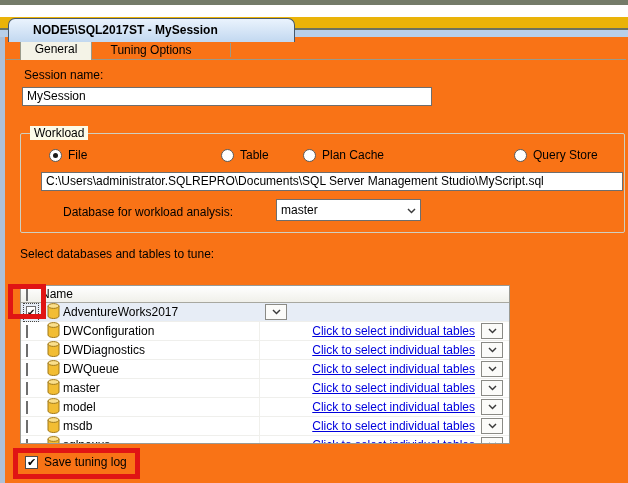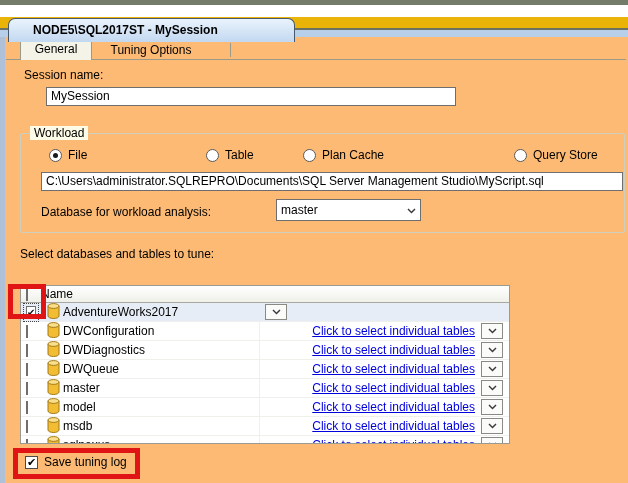--- a/index.html
+++ b/index.html
@@ -11,21 +11,21 @@
 
   .doc-tab-row { position:absolute; left:0; top:5px; width:628px; height:25px; background:#eab308;margin-top:12px; }
   .session-tab { position:absolute; left:8px; top:1px; width:287px; height:24px;
                  background:linear-gradient(#eaf3fd,#c2d8f0);
                  border:1px solid #46586c; border-bottom:none; border-radius:7px 7px 0 0;
                  font-weight:bold; line-height:23px; padding-left:24px; z-index:3; }
 
   .dark-line { position:absolute; left:0; top:28px; width:628px; height:2px; background:#6b7261; }
   .blue-band { position:absolute; left:0; top:30px; width:628px; height:7px; background:#b8cfe9; }
 
-  .page { position:absolute; left:0; top:37px; width:628px; height:446px; background:#fdba74; }
+  .page { position:absolute; left:0; top:37px; width:628px; height:446px; background:#f97316; }
   .left-strip { position:absolute; left:0; top:0; width:5px; height:446px; background:#aec1d8; }
 
   
   .tabstrip-line { position:absolute; left:6px; top:22px; width:620px; height:1px; background:#9a9a8a; }
   .tab { position:absolute; text-align:center; cursor:default; }
   .tab-general { left:20px; top:1px; width:72px; height:22px; background:#f4f3e7;
                  border:1px solid #9a9a8a; border-bottom:none; line-height:20px; z-index:2; }
   .tab-tuning { left:92px; top:4px; width:118px; height:18px; line-height:18px; }
   .tab-sep { position:absolute; left:230px; top:6px; width:1px; height:14px; background:#9a9a8a; }
 
@@ -104,47 +104,47 @@
 
   <div class="page">
     <div class="left-strip"></div>
 
     <div class="tabstrip-line"></div>
     <div class="tab tab-general">General</div>
     <div class="tab tab-tuning">Tuning Options</div>
     <div class="tab-sep"></div>
 
     <div class="label" style="left:24px; top:31px;">Session name:</div>
-    <div class="textbox" style="left:22px; top:50px; width:410px; height:19px;margin-left:24px;">MySession</div>
+    <div class="textbox" style="left:22px; top:50px; width:410px; height:19px;">MySession</div>
 
     <div class="groupbox">
       <div class="groupbox-legend">Workload</div>
 
       <div class="radio-item selected" style="left:28px;">
         <span class="radio-circle">
             <span class="dot"></span>
           </span>
         <span>File</span>
       </div>
-      <div class="radio-item" style="left:185px;">
+      <div class="radio-item" style="left:200px;">
         <span class="radio-circle"></span>
         <span>Table</span>
       </div>
       <div class="radio-item" style="left:282px;">
         <span class="radio-circle"></span>
         <span>Plan Cache</span>
       </div>
       <div class="radio-item" style="left:493px;">
         <span class="radio-circle"></span>
         <span>Query Store</span>
       </div>
 
       <div class="textbox" style="left:20px; top:38px; width:582px; height:19px;">C:\Users\administrator.SQLREPRO\Documents\SQL Server Management Studio\MyScript.sql</div>
 
-      <div class="label" style="left:20px; top:71px;">Database for workload analysis:</div>
+      <div class="label" style="left:42px; top:71px;">Database for workload analysis:</div>
 
       <div class="combo">
         <span class="combo-text">master</span>
         <span class="combo-arrow">
           <svg width="9" height="6" viewBox="0 0 9 6">
               <path d="M1,1 L4.5,4.6 L8,1" fill="none" stroke="#3a3a3a" stroke-width="1.4"></path>
             </svg>
         </span>
       </div>
     </div>

